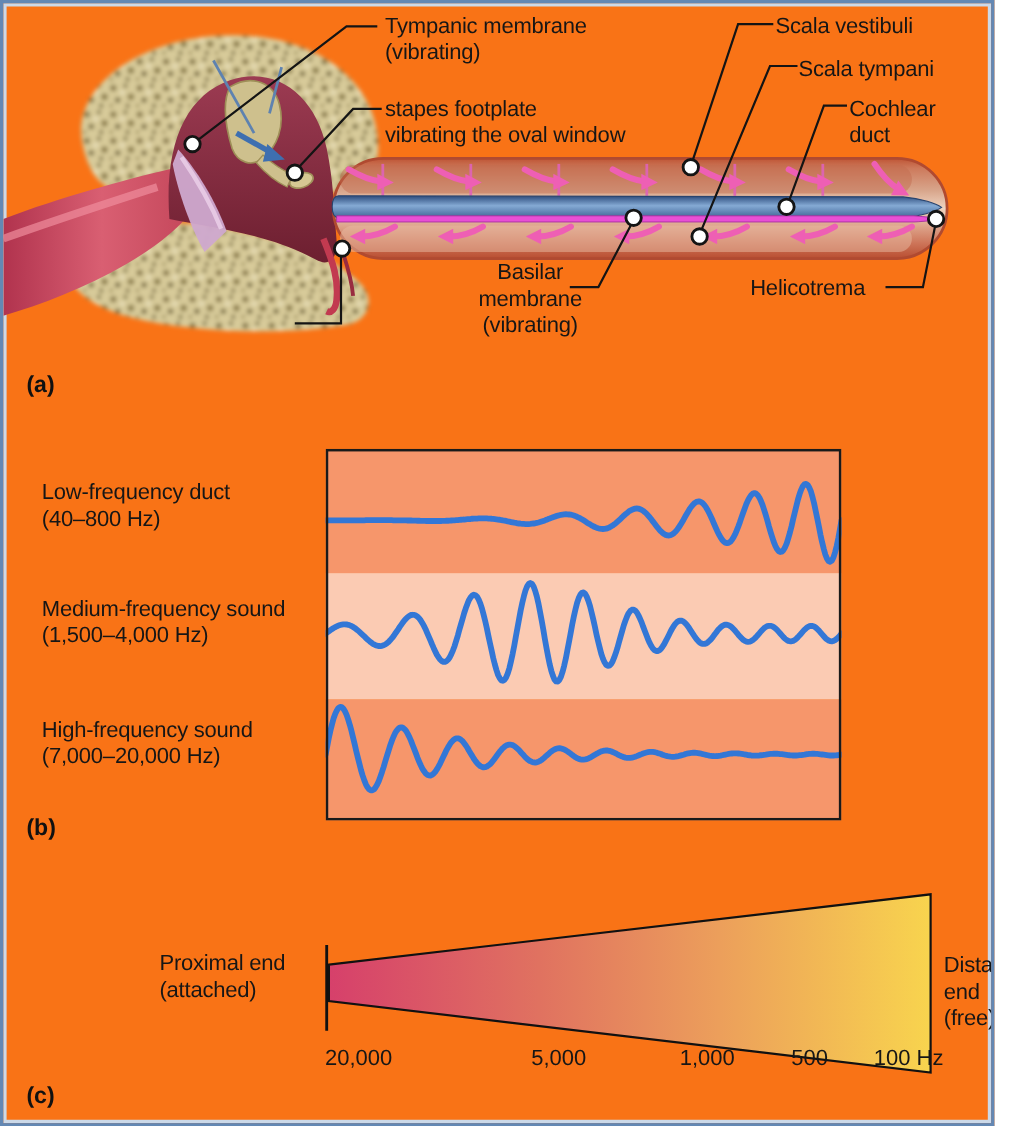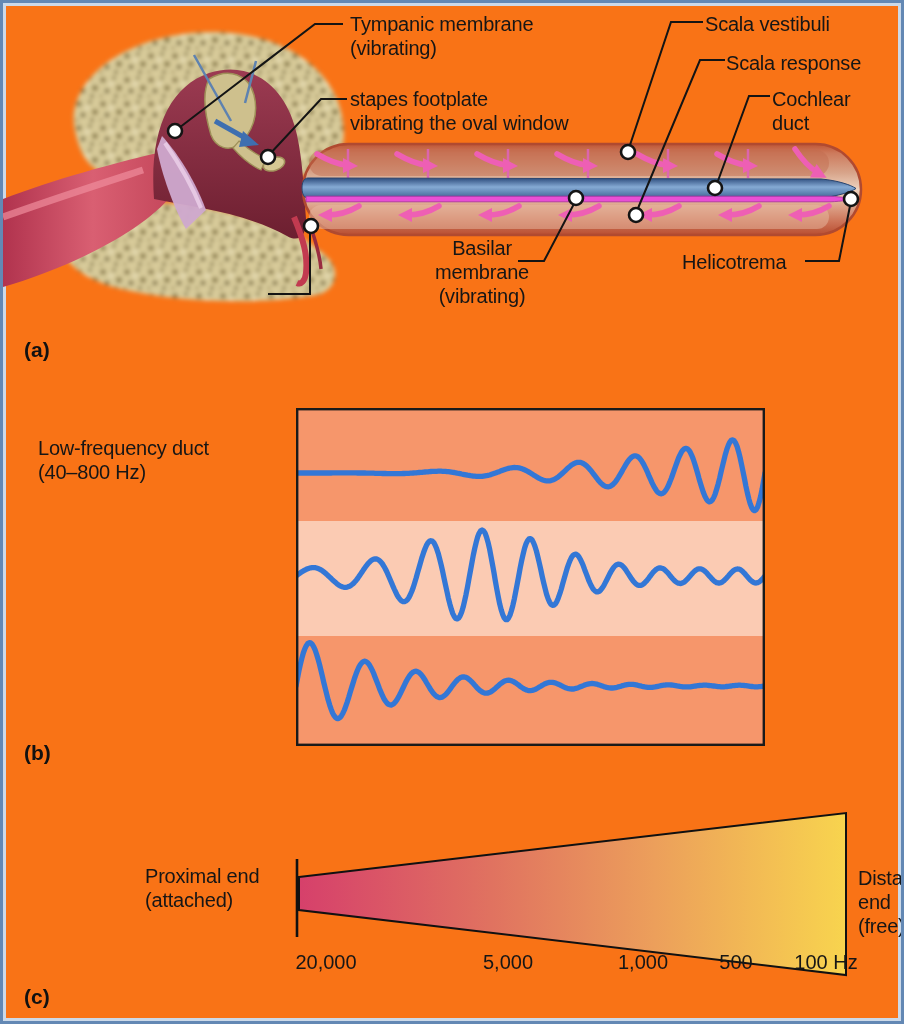--- a/index.html
+++ b/index.html
@@ -158,40 +158,42 @@
       <circle cx="712" cy="185" r="7"></circle>
         <circle cx="848" cy="196" r="7"></circle>
     </g>
   </svg>
 
   <div class="lbl" style="left:347px;top:9px">Tympanic membrane
 (vibrating)</div>
   <div class="lbl" style="left:347px;top:84px">stapes footplate
 vibrating the oval window</div>
   <div class="lbl" style="left:702px;top:9px">Scala vestibuli</div>
-  <div class="lbl" style="left:723px;top:48px">Scala response</div>
+  <div class="lbl" style="left:723px;top:48px">Scala tympani</div>
   <div class="lbl" style="left:769px;top:84px">Cochlear
 duct</div>
   <div class="lbl center" style="left:418px;top:233px;width:122px">Basilar
 membrane
 (vibrating)</div>
   <div class="lbl" style="left:679px;top:247px">Helicotrema</div>
   <div class="tag" style="left:21px;top:335px">(a)</div>
 
   <svg style="left:293px;top:405px" width="469" height="338" viewBox="0 0 469 338">
     <rect x="0" y="0" width="469" height="113" fill="#f6966b"></rect>
     <rect x="0" y="113" width="469" height="115" fill="#fbcbb3"></rect>
     <rect x="0" y="228" width="469" height="110" fill="#f6966b"></rect>
     <path fill="none" stroke-width="5.3" stroke-linecap="round" stroke-linejoin="round" stroke="#3377d6" d="M0.0,65.0L1.5,65.0L2.9,65.0L4.4,65.0L5.9,65.0L7.3,65.0L8.8,65.0L10.3,65.0L11.7,65.0L13.2,65.0L14.7,65.0L16.1,65.0L17.6,65.0L19.1,65.0L20.5,65.0L22.0,65.0L23.5,65.0L24.9,65.0L26.4,65.0L27.8,65.0L29.3,65.0L30.8,65.0L32.2,65.0L33.7,65.0L35.2,65.0L36.6,64.9L38.1,64.9L39.6,64.9L41.0,64.9L42.5,64.9L44.0,64.9L45.4,64.9L46.9,64.9L48.4,64.9L49.8,64.9L51.3,64.9L52.8,64.9L54.2,64.9L55.7,64.9L57.2,64.9L58.6,64.9L60.1,64.9L61.6,65.0L63.0,65.0L64.5,65.0L66.0,65.0L67.4,65.0L68.9,65.0L70.3,65.1L71.8,65.1L73.3,65.1L74.7,65.2L76.2,65.2L77.7,65.2L79.1,65.3L80.6,65.3L82.1,65.3L83.5,65.4L85.0,65.4L86.5,65.5L87.9,65.5L89.4,65.5L90.9,65.6L92.3,65.6L93.8,65.6L95.3,65.6L96.7,65.6L98.2,65.6L99.7,65.6L101.1,65.6L102.6,65.6L104.1,65.6L105.5,65.6L107.0,65.5L108.5,65.5L109.9,65.4L111.4,65.4L112.9,65.3L114.3,65.2L115.8,65.1L117.3,65.0L118.7,64.9L120.2,64.8L121.6,64.6L123.1,64.5L124.6,64.4L126.0,64.3L127.5,64.1L129.0,64.0L130.4,63.9L131.9,63.8L133.4,63.6L134.8,63.5L136.3,63.4L137.8,63.4L139.2,63.3L140.7,63.3L142.2,63.2L143.6,63.2L145.1,63.2L146.6,63.3L148.0,63.4L149.5,63.4L151.0,63.6L152.4,63.7L153.9,63.9L155.4,64.1L156.8,64.3L158.3,64.5L159.8,64.8L161.2,65.1L162.7,65.3L164.1,65.6L165.6,66.0L167.1,66.3L168.5,66.6L170.0,66.9L171.5,67.2L172.9,67.4L174.4,67.7L175.9,67.9L177.3,68.1L178.8,68.2L180.3,68.3L181.7,68.4L183.2,68.4L184.7,68.4L186.1,68.3L187.6,68.1L189.1,67.9L190.5,67.7L192.0,67.3L193.5,67.0L194.9,66.6L196.4,66.1L197.9,65.6L199.3,65.1L200.8,64.5L202.3,63.9L203.7,63.4L205.2,62.8L206.7,62.2L208.1,61.7L209.6,61.2L211.1,60.8L212.5,60.4L214.0,60.0L215.4,59.8L216.9,59.6L218.4,59.5L219.8,59.6L221.3,59.7L222.8,59.9L224.2,60.2L225.7,60.6L227.2,61.2L228.6,61.8L230.1,62.5L231.6,63.3L233.0,64.1L234.5,65.0L236.0,65.9L237.4,66.9L238.9,67.8L240.4,68.7L241.8,69.6L243.3,70.4L244.8,71.1L246.2,71.7L247.7,72.2L249.2,72.6L250.6,72.8L252.1,72.9L253.6,72.8L255.0,72.6L256.5,72.1L258.0,71.5L259.4,70.7L260.9,69.8L262.3,68.8L263.8,67.6L265.3,66.3L266.7,65.0L268.2,63.6L269.7,62.2L271.1,60.8L272.6,59.5L274.1,58.3L275.5,57.1L277.0,56.2L278.5,55.4L279.9,54.8L281.4,54.4L282.9,54.3L284.3,54.4L285.8,54.8L287.3,55.5L288.7,56.4L290.2,57.6L291.7,58.9L293.1,60.5L294.6,62.2L296.1,64.1L297.5,66.0L299.0,67.9L300.5,69.9L301.9,71.7L303.4,73.5L304.9,75.1L306.3,76.4L307.8,77.5L309.2,78.3L310.7,78.7L312.2,78.8L313.6,78.5L315.1,77.8L316.6,76.8L318.0,75.4L319.5,73.7L321.0,71.6L322.4,69.4L323.9,66.9L325.4,64.4L326.8,61.8L328.3,59.2L329.8,56.7L331.2,54.4L332.7,52.3L334.2,50.6L335.6,49.2L337.1,48.3L338.6,47.9L340.0,47.9L341.5,48.5L343.0,49.6L344.4,51.2L345.9,53.3L347.4,55.8L348.8,58.6L350.3,61.7L351.8,65.0L353.2,68.4L354.7,71.7L356.1,74.9L357.6,77.9L359.1,80.5L360.5,82.7L362.0,84.4L363.5,85.4L364.9,85.8L366.4,85.5L367.9,84.6L369.3,82.9L370.8,80.6L372.3,77.7L373.7,74.4L375.2,70.6L376.7,66.5L378.1,62.3L379.6,58.1L381.1,54.0L382.5,50.2L384.0,46.9L385.5,44.1L386.9,42.1L388.4,40.7L389.9,40.3L391.3,40.7L392.8,42.1L394.3,44.3L395.7,47.3L397.2,51.0L398.6,55.3L400.1,60.1L401.6,65.2L403.0,70.4L404.5,75.5L406.0,80.3L407.4,84.6L408.9,88.3L410.4,91.1L411.8,93.0L413.3,93.8L414.8,93.5L416.2,92.1L417.7,89.5L419.2,85.9L420.6,81.4L422.1,76.2L423.6,70.4L425.0,64.2L426.5,58.0L428.0,51.9L429.4,46.2L430.9,41.2L432.4,37.1L433.8,34.1L435.3,32.3L436.8,31.9L438.2,32.8L439.7,35.2L441.2,38.8L442.6,43.7L444.1,49.6L445.5,56.3L447.0,63.5L448.5,70.9L449.9,78.2L451.4,85.0L452.9,91.1L454.3,96.1L455.8,99.8L457.3,102.1L458.7,102.7L460.2,101.6L461.7,98.7L463.1,94.3L464.6,88.5L466.1,81.4L467.5,73.5L469.0,65.0"></path>
     <path fill="none" stroke-width="5.3" stroke-linecap="round" stroke-linejoin="round" stroke="#3377d6" d="M0.0,168.0L1.5,166.9L2.9,165.9L4.4,164.8L5.9,163.8L7.3,162.9L8.8,162.1L10.3,161.3L11.7,160.7L13.2,160.2L14.7,159.8L16.1,159.6L17.6,159.6L19.1,159.7L20.5,160.0L22.0,160.5L23.5,161.1L24.9,161.9L26.4,162.8L27.8,163.9L29.3,165.1L30.8,166.4L32.2,167.7L33.7,169.1L35.2,170.5L36.6,172.0L38.1,173.3L39.6,174.6L41.0,175.8L42.5,176.9L44.0,177.8L45.4,178.5L46.9,179.0L48.4,179.3L49.8,179.3L51.3,179.1L52.8,178.6L54.2,177.9L55.7,176.8L57.2,175.6L58.6,174.1L60.1,172.4L61.6,170.5L63.0,168.4L64.5,166.3L66.0,164.1L67.4,161.9L68.9,159.8L70.3,157.8L71.8,155.9L73.3,154.3L74.7,152.9L76.2,151.8L77.7,151.1L79.1,150.9L80.6,151.0L82.1,151.6L83.5,152.6L85.0,154.1L86.5,156.0L87.9,158.3L89.4,161.0L90.9,164.0L92.3,167.3L93.8,170.7L95.3,174.2L96.7,177.6L98.2,181.0L99.7,184.2L101.1,187.1L102.6,189.5L104.1,191.5L105.5,192.9L107.0,193.6L108.5,193.7L109.9,193.0L111.4,191.7L112.9,189.5L114.3,186.7L115.8,183.2L117.3,179.2L118.7,174.7L120.2,169.8L121.6,164.6L123.1,159.4L124.6,154.3L126.0,149.3L127.5,144.8L129.0,140.8L130.4,137.4L131.9,134.9L133.4,133.3L134.8,132.7L136.3,133.1L137.8,134.6L139.2,137.2L140.7,140.8L142.2,145.3L143.6,150.6L145.1,156.7L146.6,163.2L148.0,170.0L149.5,177.0L151.0,183.8L152.4,190.3L153.9,196.2L155.4,201.4L156.8,205.6L158.3,208.6L159.8,210.5L161.2,210.9L162.7,210.0L164.1,207.8L165.6,204.2L167.1,199.3L168.5,193.4L170.0,186.6L171.5,179.0L172.9,171.1L174.4,162.9L175.9,154.8L177.3,147.1L178.8,140.1L180.3,133.9L181.7,128.8L183.2,125.1L184.7,122.8L186.1,122.0L187.6,122.8L189.1,125.2L190.5,129.0L192.0,134.2L193.5,140.6L194.9,147.9L196.4,155.9L197.9,164.3L199.3,172.8L200.8,181.1L202.3,188.9L203.7,195.9L205.2,201.8L206.7,206.5L208.1,209.8L209.6,211.5L211.1,211.6L212.5,210.1L214.0,207.1L215.4,202.8L216.9,197.2L218.4,190.6L219.8,183.2L221.3,175.4L222.8,167.5L224.2,159.7L225.7,152.4L227.2,145.8L228.6,140.2L230.1,135.7L231.6,132.6L233.0,130.9L234.5,130.6L236.0,131.8L237.4,134.4L238.9,138.2L240.4,143.0L241.8,148.7L243.3,155.0L244.8,161.7L246.2,168.4L247.7,174.9L249.2,180.9L250.6,186.3L252.1,190.7L253.6,194.1L255.0,196.4L256.5,197.4L258.0,197.2L259.4,195.8L260.9,193.3L262.3,189.9L263.8,185.7L265.3,181.0L266.7,175.8L268.2,170.5L269.7,165.3L271.1,160.4L272.6,156.1L274.1,152.3L275.5,149.4L277.0,147.4L278.5,146.3L279.9,146.2L281.4,147.0L282.9,148.7L284.3,151.2L285.8,154.3L287.3,157.8L288.7,161.7L290.2,165.6L291.7,169.5L293.1,173.2L294.6,176.5L296.1,179.3L297.5,181.5L299.0,183.0L300.5,183.8L301.9,183.8L303.4,183.2L304.9,181.8L306.3,179.9L307.8,177.6L309.2,174.9L310.7,172.0L312.2,169.0L313.6,166.1L315.1,163.4L316.6,161.0L318.0,159.0L319.5,157.5L321.0,156.5L322.4,156.2L323.9,156.3L325.4,157.1L326.8,158.3L328.3,159.9L329.8,161.9L331.2,164.1L332.7,166.4L334.2,168.7L335.6,170.9L337.1,172.9L338.6,174.6L340.0,176.0L341.5,176.9L343.0,177.4L344.4,177.4L345.9,176.9L347.4,176.0L348.8,174.7L350.3,173.2L351.8,171.4L353.2,169.4L354.7,167.5L356.1,165.6L357.6,163.8L359.1,162.3L360.5,161.2L362.0,160.3L363.5,159.9L364.9,159.9L366.4,160.4L367.9,161.2L369.3,162.3L370.8,163.8L372.3,165.4L373.7,167.2L375.2,169.0L376.7,170.7L378.1,172.2L379.6,173.6L381.1,174.6L382.5,175.2L384.0,175.5L385.5,175.3L386.9,174.8L388.4,173.9L389.9,172.6L391.3,171.2L392.8,169.5L394.3,167.8L395.7,166.1L397.2,164.5L398.6,163.1L400.1,162.0L401.6,161.2L403.0,160.9L404.5,160.9L406.0,161.3L407.4,162.1L408.9,163.2L410.4,164.6L411.8,166.2L413.3,167.9L414.8,169.6L416.2,171.2L417.7,172.7L419.2,173.8L420.6,174.6L422.1,175.0L423.6,175.0L425.0,174.6L426.5,173.8L428.0,172.6L429.4,171.2L430.9,169.6L432.4,167.9L433.8,166.2L435.3,164.6L436.8,163.2L438.2,162.1L439.7,161.3L441.2,161.0L442.6,161.1L444.1,161.6L445.5,162.5L447.0,163.8L448.5,165.3L449.9,167.0L451.4,168.7L452.9,170.4L454.3,172.0L455.8,173.3L457.3,174.3L458.7,174.9L460.2,175.0L461.7,174.7L463.1,174.0L464.6,172.8L466.1,171.4L467.5,169.8L469.0,168.0"></path>
     <path fill="none" stroke-width="5.3" stroke-linecap="round" stroke-linejoin="round" stroke="#3377d6" d="M0.0,278.0L1.5,270.3L2.9,263.0L4.4,256.2L5.9,250.2L7.3,245.0L8.8,240.8L10.3,237.7L11.7,235.6L13.2,234.7L14.7,234.9L16.1,236.2L17.6,238.6L19.1,241.9L20.5,246.0L22.0,250.9L23.5,256.4L24.9,262.2L26.4,268.4L27.8,274.6L29.3,280.7L30.8,286.6L32.2,292.1L33.7,297.1L35.2,301.4L36.6,305.0L38.1,307.7L39.6,309.6L41.0,310.5L42.5,310.5L44.0,309.6L45.4,307.8L46.9,305.2L48.4,302.0L49.8,298.1L51.3,293.8L52.8,289.1L54.2,284.3L55.7,279.4L57.2,274.6L58.6,270.0L60.1,265.8L61.6,262.0L63.0,258.9L64.5,256.4L66.0,254.6L67.4,253.5L68.9,253.2L70.3,253.7L71.8,254.9L73.3,256.7L74.7,259.2L76.2,262.1L77.7,265.5L79.1,269.2L80.6,273.0L82.1,276.9L83.5,280.7L85.0,284.3L86.5,287.7L87.9,290.6L89.4,293.0L90.9,295.0L92.3,296.3L93.8,296.9L95.3,297.0L96.7,296.4L98.2,295.3L99.7,293.6L101.1,291.5L102.6,288.9L104.1,286.1L105.5,283.1L107.0,280.0L108.5,276.9L109.9,273.9L111.4,271.2L112.9,268.8L114.3,266.7L115.8,265.1L117.3,264.0L118.7,263.3L120.2,263.2L121.6,263.7L123.1,264.6L124.6,265.9L126.0,267.7L127.5,269.7L129.0,272.0L130.4,274.5L131.9,277.0L133.4,279.4L134.8,281.8L136.3,283.9L137.8,285.8L139.2,287.3L140.7,288.5L142.2,289.2L143.6,289.6L145.1,289.4L146.6,288.9L148.0,287.9L149.5,286.7L151.0,285.1L152.4,283.3L153.9,281.4L155.4,279.3L156.8,277.3L158.3,275.4L159.8,273.6L161.2,272.1L162.7,270.8L164.1,269.8L165.6,269.2L167.1,268.9L168.5,269.0L170.0,269.4L171.5,270.2L172.9,271.3L174.4,272.6L175.9,274.0L177.3,275.6L178.8,277.3L180.3,278.9L181.7,280.5L183.2,281.9L184.7,283.1L186.1,284.0L187.6,284.7L189.1,285.1L190.5,285.2L192.0,285.0L193.5,284.5L194.9,283.8L196.4,282.8L197.9,281.6L199.3,280.4L200.8,279.0L202.3,277.7L203.7,276.4L205.2,275.2L206.7,274.2L208.1,273.3L209.6,272.7L211.1,272.3L212.5,272.2L214.0,272.4L215.4,272.8L216.9,273.4L218.4,274.2L219.8,275.1L221.3,276.1L222.8,277.2L224.2,278.3L225.7,279.4L227.2,280.4L228.6,281.2L230.1,281.9L231.6,282.3L233.0,282.6L234.5,282.6L236.0,282.4L237.4,282.1L238.9,281.5L240.4,280.8L241.8,280.0L243.3,279.1L244.8,278.2L246.2,277.3L247.7,276.5L249.2,275.7L250.6,275.1L252.1,274.7L253.6,274.4L255.0,274.3L256.5,274.3L258.0,274.6L259.4,275.0L260.9,275.6L262.3,276.2L263.8,276.9L265.3,277.7L266.7,278.4L268.2,279.1L269.7,279.8L271.1,280.3L272.6,280.7L274.1,280.9L275.5,281.0L277.0,281.0L278.5,280.8L279.9,280.4L281.4,280.0L282.9,279.4L284.3,278.8L285.8,278.2L287.3,277.6L288.7,277.0L290.2,276.5L291.7,276.1L293.1,275.8L294.6,275.6L296.1,275.5L297.5,275.6L299.0,275.8L300.5,276.1L301.9,276.6L303.4,277.0L304.9,277.5L306.3,278.1L307.8,278.6L309.2,279.0L310.7,279.4L312.2,279.7L313.6,279.9L315.1,280.0L316.6,280.0L318.0,279.9L319.5,279.6L321.0,279.3L322.4,278.9L323.9,278.5L325.4,278.1L326.8,277.6L328.3,277.2L329.8,276.9L331.2,276.6L332.7,276.4L334.2,276.3L335.6,276.3L337.1,276.4L338.6,276.6L340.0,276.9L341.5,277.2L343.0,277.6L344.4,277.9L345.9,278.3L347.4,278.6L348.8,278.9L350.3,279.1L351.8,279.3L353.2,279.4L354.7,279.4L356.1,279.3L357.6,279.1L359.1,278.9L360.5,278.6L362.0,278.3L363.5,278.0L364.9,277.7L366.4,277.4L367.9,277.2L369.3,277.0L370.8,276.9L372.3,276.9L373.7,276.9L375.2,277.0L376.7,277.2L378.1,277.4L379.6,277.6L381.1,277.9L382.5,278.1L384.0,278.4L385.5,278.6L386.9,278.8L388.4,278.9L389.9,278.9L391.3,278.9L392.8,278.9L394.3,278.8L395.7,278.6L397.2,278.4L398.6,278.2L400.1,278.0L401.6,277.7L403.0,277.5L404.5,277.4L406.0,277.3L407.4,277.2L408.9,277.2L410.4,277.2L411.8,277.3L413.3,277.5L414.8,277.6L416.2,277.8L417.7,278.0L419.2,278.2L420.6,278.4L422.1,278.6L423.6,278.7L425.0,278.8L426.5,278.8L428.0,278.8L429.4,278.7L430.9,278.5L432.4,278.4L433.8,278.2L435.3,278.0L436.8,277.7L438.2,277.6L439.7,277.4L441.2,277.3L442.6,277.2L444.1,277.2L445.5,277.3L447.0,277.4L448.5,277.5L449.9,277.7L451.4,277.9L452.9,278.1L454.3,278.3L455.8,278.5L457.3,278.7L458.7,278.8L460.2,278.8L461.7,278.8L463.1,278.7L464.6,278.6L466.1,278.4L467.5,278.2L469.0,278.0"></path>
     <rect x="1.2" y="1.2" width="466.6" height="335.6" fill="none" stroke="#1a1a1a" stroke-width="2.4"></rect>
   </svg>
 
   <div class="lbl" style="left:35px;top:433px"><span>Low-frequency duct</span><br><span>(40–800 Hz)</span></div>
+  <div class="lbl" style="left:35px;top:539px"><span>Medium-frequency sound</span><br><span>(1,500–4,000 Hz)</span></div>
+  <div class="lbl" style="left:35px;top:649px"><span>High-frequency sound</span><br><span>(7,000–20,000 Hz)</span></div>
   <div class="tag" style="left:21px;top:738px">(b)</div>
 
   <svg style="left:0;top:790px" width="924" height="200" viewBox="0 0 924 200">
     <defs>
       <linearGradient id="wedgeG" x1="0" y1="0" x2="1" y2="0">
         <stop offset="0" stop-color="#d6406b"></stop>
         <stop offset="0.35" stop-color="#e07260"></stop>
         <stop offset="0.65" stop-color="#ec9f5b"></stop>
         <stop offset="1" stop-color="#f8d44e"></stop>
       </linearGradient>

